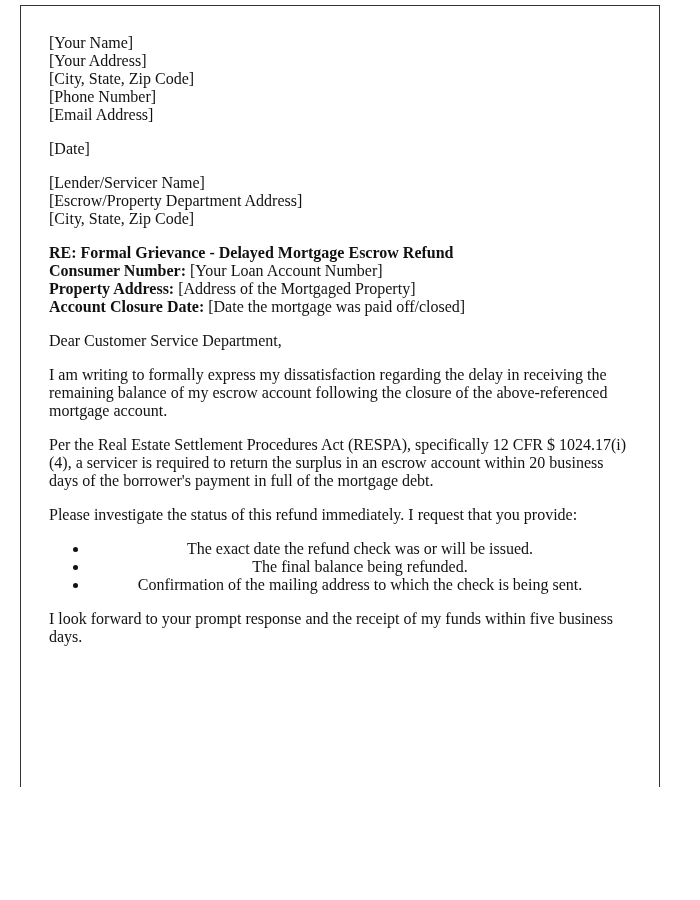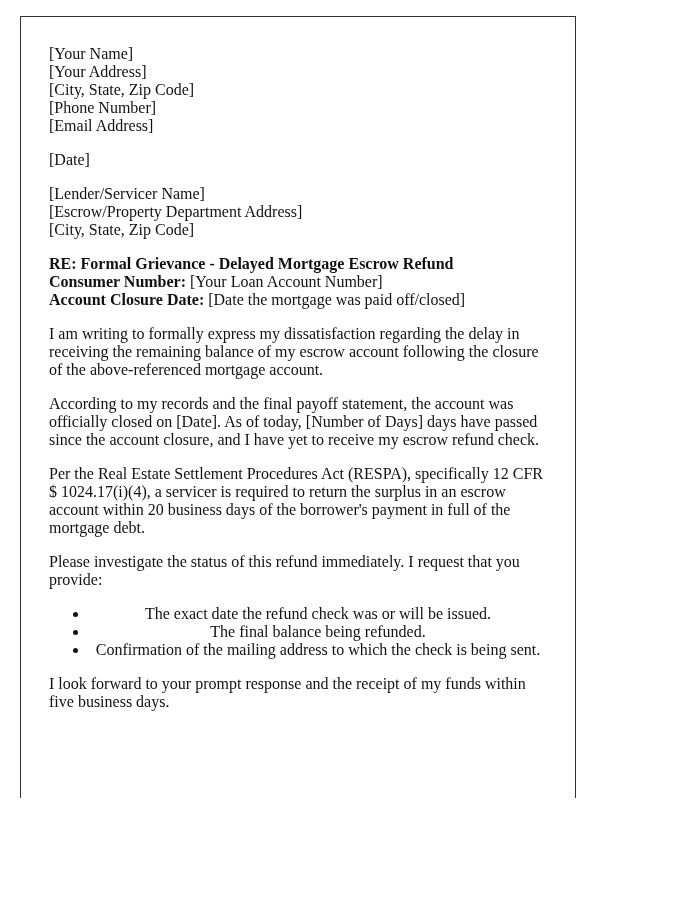--- a/index.html
+++ b/index.html
@@ -11,22 +11,22 @@
       width: 700px;
       height: 900px;
       position: relative;
       overflow: hidden;
       font-family: "Liberation Serif", "DejaVu Serif", serif;
       color: #111111;
     }
     .page {
       position: absolute;
       left: 20px;
-      top: 16px;
-      width: 556px;
+      top: 5px;
+      width: 640px;
       height: 782px;
       border-left: 1px solid #333333;
       border-right: 1px solid #333333;
       border-top: 1px solid #333333;
       box-sizing: border-box;
       overflow: hidden;
     }
     .content {
       padding: 28px 28px 0 28px;
       font-size: 16px;
@@ -73,26 +73,27 @@
 
     <div class="block">
       <span class="line">[Lender/Servicer Name]</span>
       <span class="line">[Escrow/Property Department Address]</span>
       <span class="line">[City, State, Zip Code]</span>
     </div>
 
     <div class="block">
       <b class="line">RE: Formal Grievance - Delayed Mortgage Escrow Refund</b>
       <span class="line"><b>Consumer Number:</b><span> [Your Loan Account Number]</span></span>
+      <span class="line"><b>Property Address:</b><span> [Address of the Mortgaged Property]</span></span>
       <span class="line"><b>Account Closure Date:</b><span> [Date the mortgage was paid off/closed]</span></span>
     </div>
 
+    <p>Dear Customer Service Department,</p>
 
     <p>I am writing to formally express my dissatisfaction regarding the delay in receiving the remaining balance of my escrow account following the closure of the above-referenced mortgage account.</p>
-    <p>According to my records and the final payoff statement, the account was officially closed on [Date]. As of today, [Number of Days] days have passed since the account closure, and I have yet to receive my escrow refund check.</p>
     <p>Per the Real Estate Settlement Procedures Act (RESPA), specifically 12 CFR $ 1024.17(i)(4), a servicer is required to return the surplus in an escrow account within 20 business days of the borrower's payment in full of the mortgage debt.</p>
     <p>Please investigate the status of this refund immediately. I request that you provide:</p>
 
     <ul>
       <li>The exact date the refund check was or will be issued.</li>
       <li>The final balance being refunded.</li>
       <li>Confirmation of the mailing address to which the check is being sent.</li>
     </ul>
 
     <p>I look forward to your prompt response and the receipt of my funds within five business days.</p>

